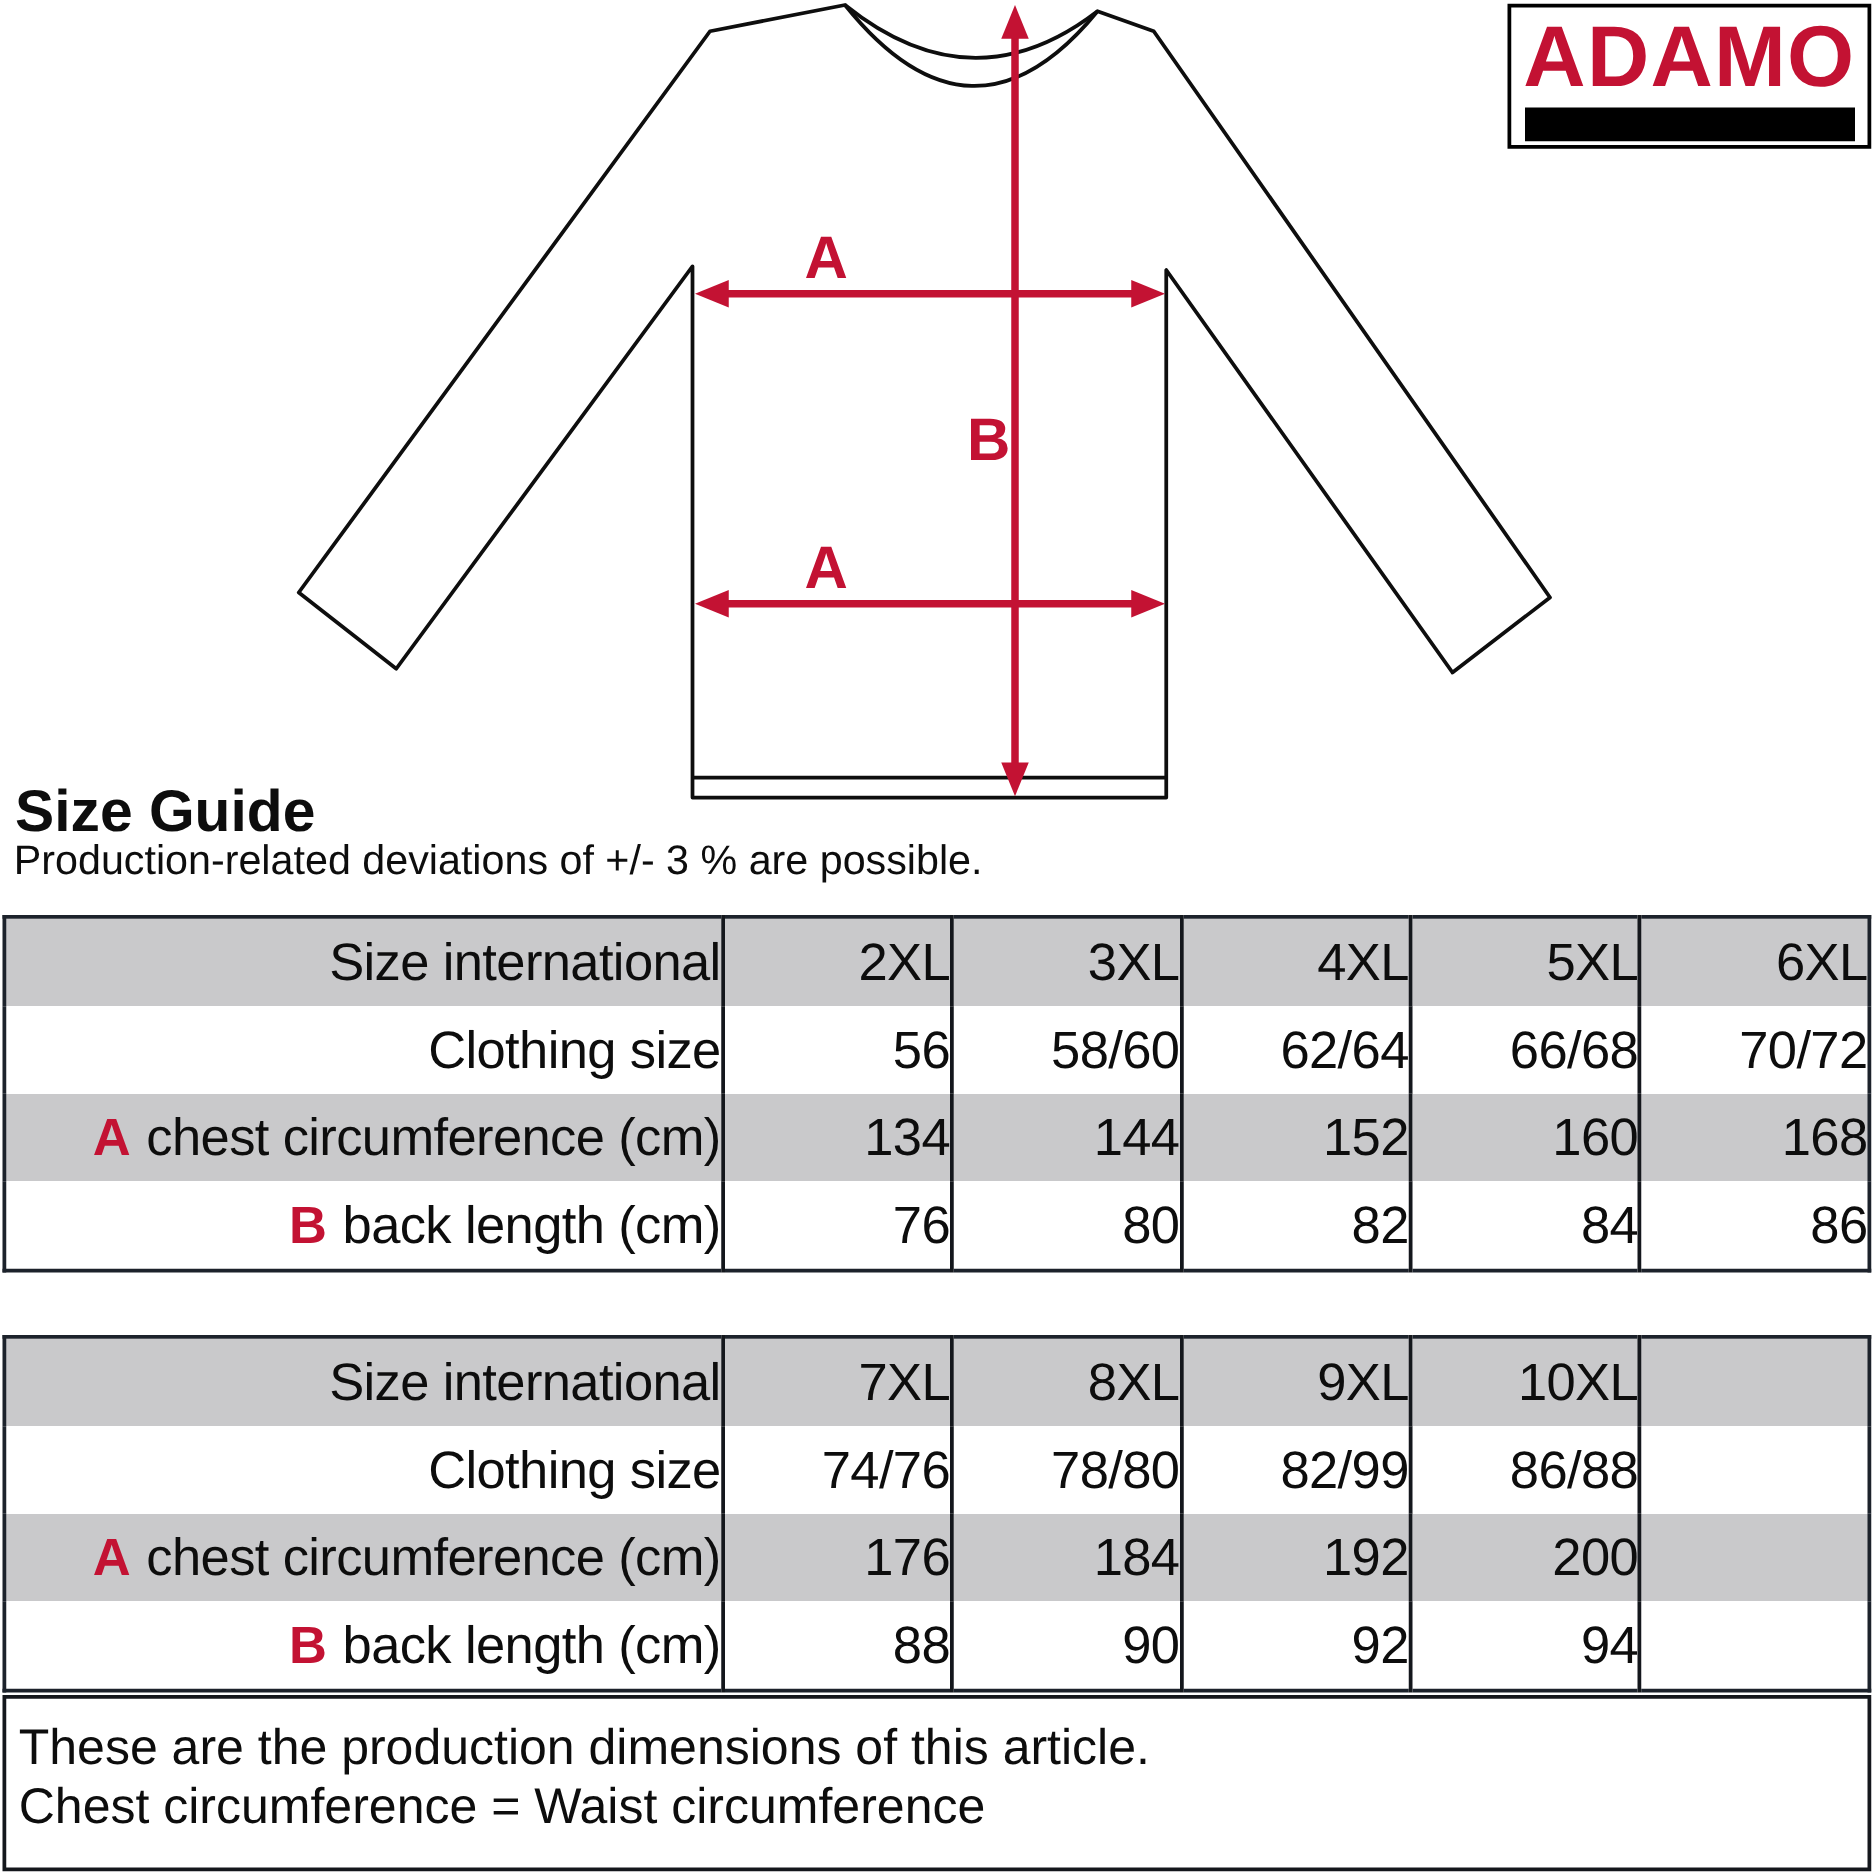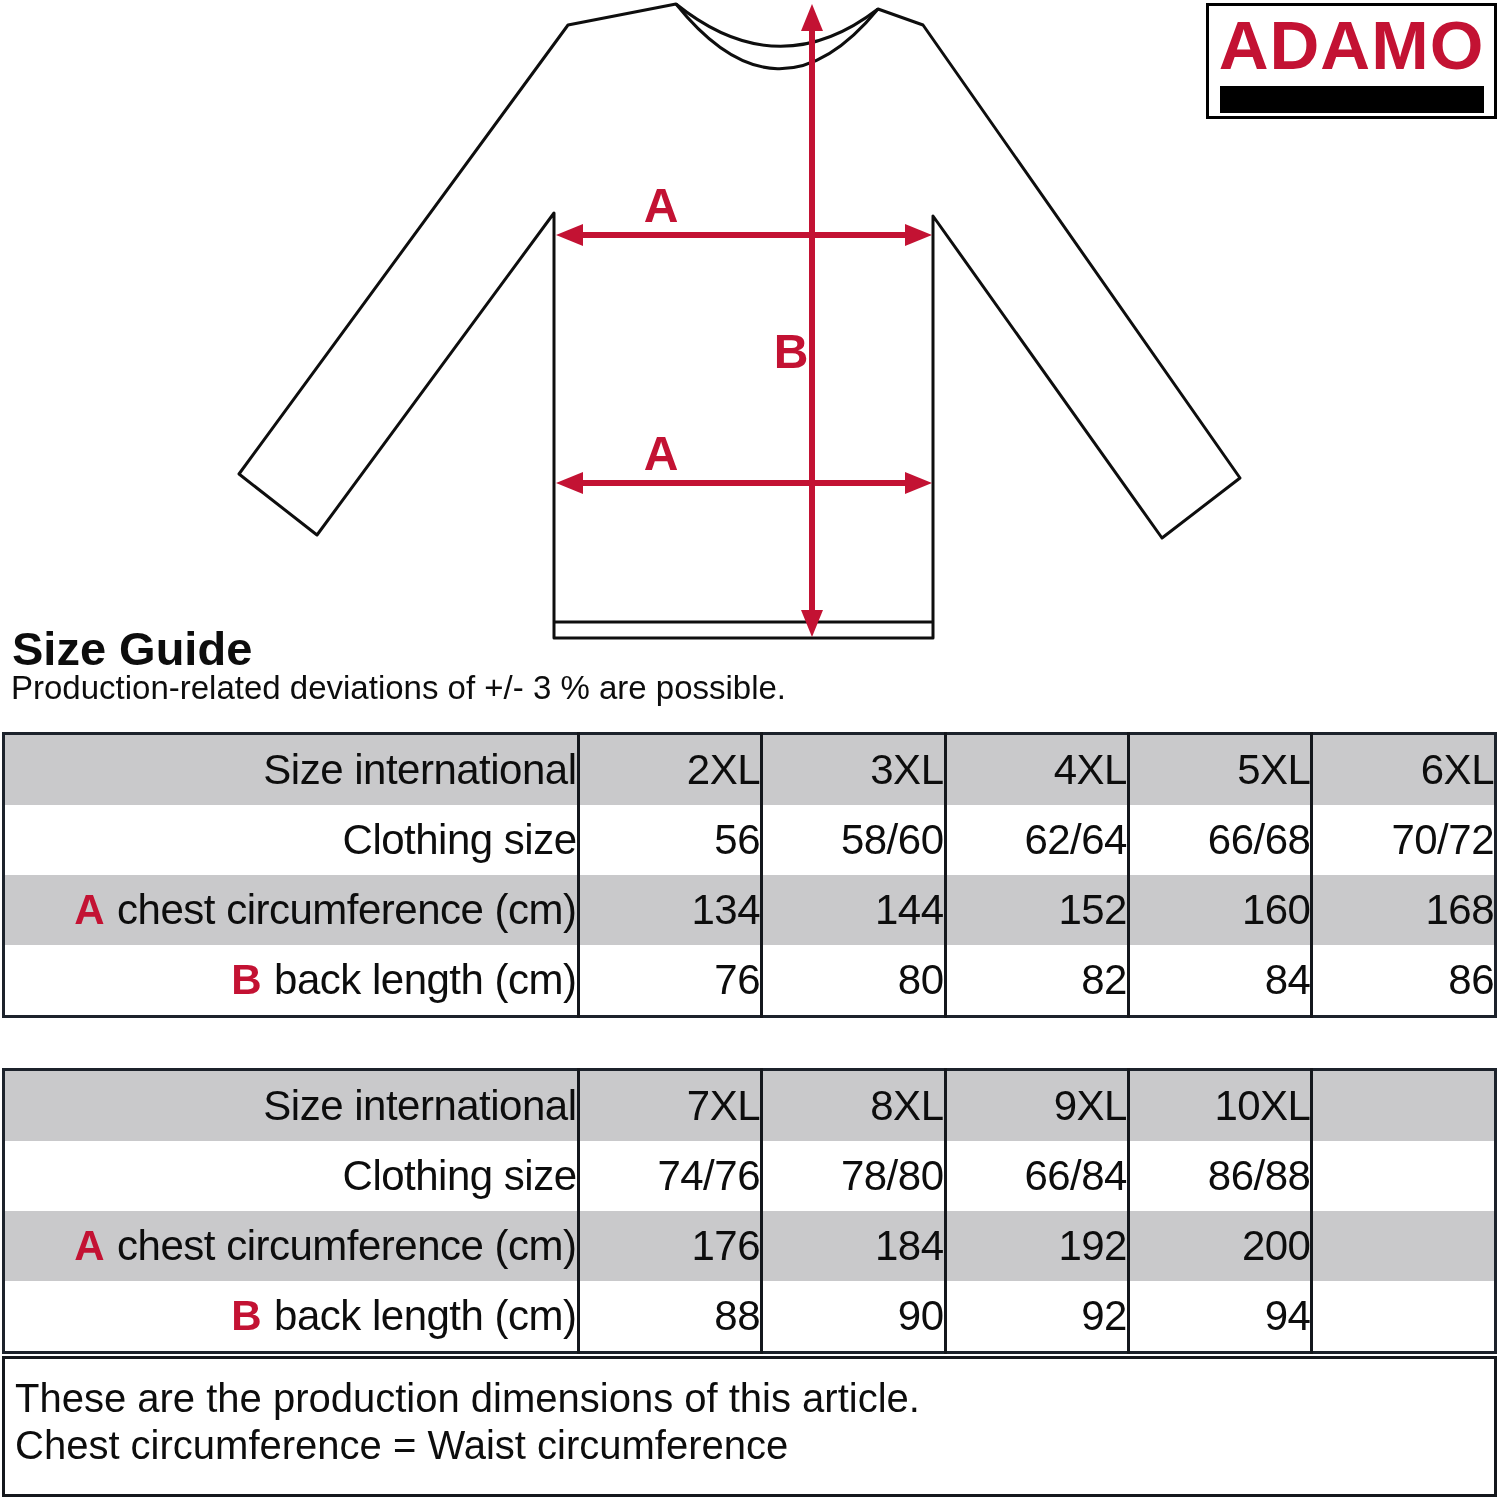--- a/index.html
+++ b/index.html
@@ -154,21 +154,21 @@
       <td class="val">7XL</td>
       <td class="val">8XL</td>
       <td class="val">9XL</td>
       <td class="val">10XL</td>
       <td class="val"></td>
     </tr>
     <tr>
       <td class="lbl"><span class="rp"></span><span>Clothing size</span></td>
       <td class="val">74/76</td>
       <td class="val">78/80</td>
-      <td class="val">66/84</td>
+      <td class="val">82/99</td>
       <td class="val">86/88</td>
       <td class="val"></td>
     </tr>
     <tr class="gray">
       <td class="lbl"><span class="rp">A</span><span>chest circumference (cm)</span></td>
       <td class="val">176</td>
       <td class="val">184</td>
       <td class="val">192</td>
       <td class="val">200</td>
       <td class="val"></td>

